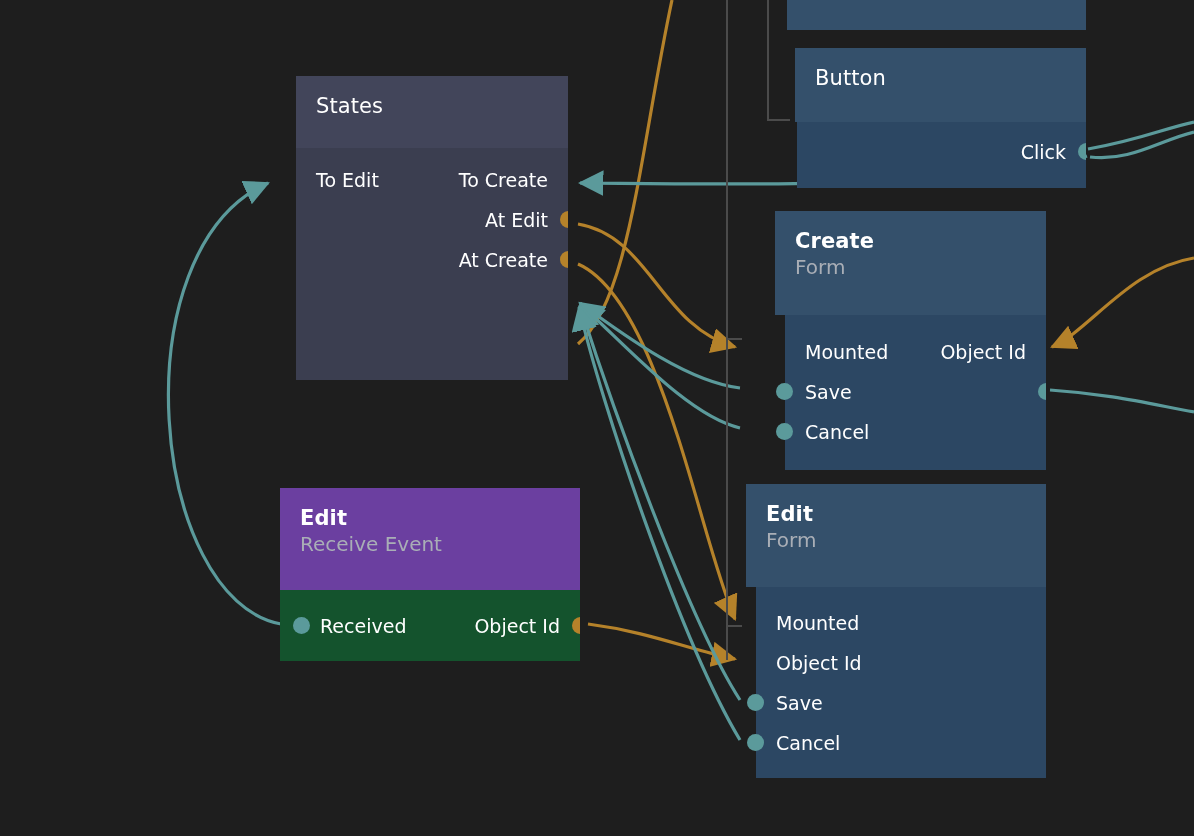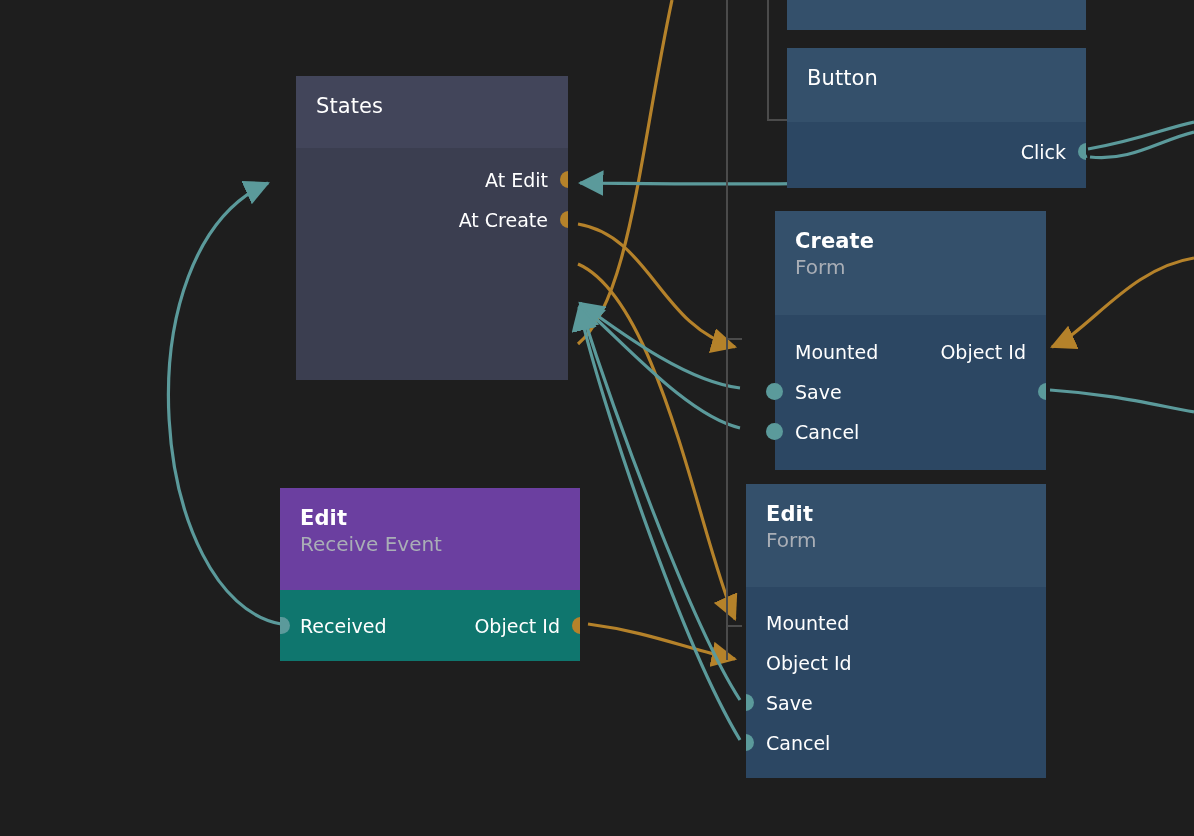--- a/index.html
+++ b/index.html
@@ -64,24 +64,24 @@
     color: #ffffff;
     white-space: nowrap;
   }
   .port-label.empty { visibility: hidden; }
 
   
   .n-states .node-header { background: #42455a; }
   .n-states .node-body   { background: #3b3e50; }
   
   .n-form .node-header { background: #34506b; }
-  .n-form .node-body   { background: #2c4763; }
+  .n-form .node-body   { background: #2c4763; margin-left: 10px; }
   
   .n-event .node-header { background: #6b3fa0; }
-  .n-event .node-body   { background: #0f766e; }
+  .n-event .node-body   { background: #14532d; padding-left: 20px; }
 
   .dot {
     position: absolute;
     width: 17px;
     height: 17px;
     border-radius: 50%;
   }
   .dot.teal   { background: #5b9a9b; }
   .dot.gold   { background: #b5822a; }
 
@@ -148,38 +148,42 @@
   <div class="bracket" style="left:726px; top:326px; width:16px; height:14px; border-left:none;"></div>
   <div class="bracket" style="left:726px; top:560px; width:16px; height:67px;"></div>
 
   <div class="node n-form" style="left:787px; top:-58px; width:299px; height:88px;">
     <div class="node-header" style="height:88px;">
       <div class="node-title"></div>
     </div>
   </div>
 
   <div class="node n-form" style="left:787px; top:48px; width:299px; height:140px;">
-    <div class="node-header" style="height:74px;">
+    <div class="node-header" style="height:74px;margin-left:8px;">
       <div class="node-title">Button</div>
     </div>
     <div class="node-body" style="height:66px; padding-top:10px;">
       <div class="port-row">
         <span class="port-label empty">.</span>
         <span class="port-label">Click</span>
         <span class="dot teal" style="right:-9px; top:11px;"></span>
       </div>
     </div>
   </div>
 
   <div class="node n-states" style="left:268px; top:76px; width:300px; height:304px;padding-left:28px;">
     <div class="node-header" style="height:72px;">
       <div class="node-title">States</div>
     </div>
     <div class="node-body" style="height:232px; padding-top:12px;">
 
+      <div class="port-row">
+        <span class="port-label">To Edit</span>
+        <span class="port-label">To Create</span>
+      </div>
 
       <div class="port-row">
         <span class="port-label empty">.</span>
         <span class="port-label">At Edit</span>
         <span class="dot gold" style="right:-9px; top:11px;"></span>
       </div>
 
       <div class="port-row">
         <span class="port-label empty">.</span>
         <span class="port-label">At Create</span>

